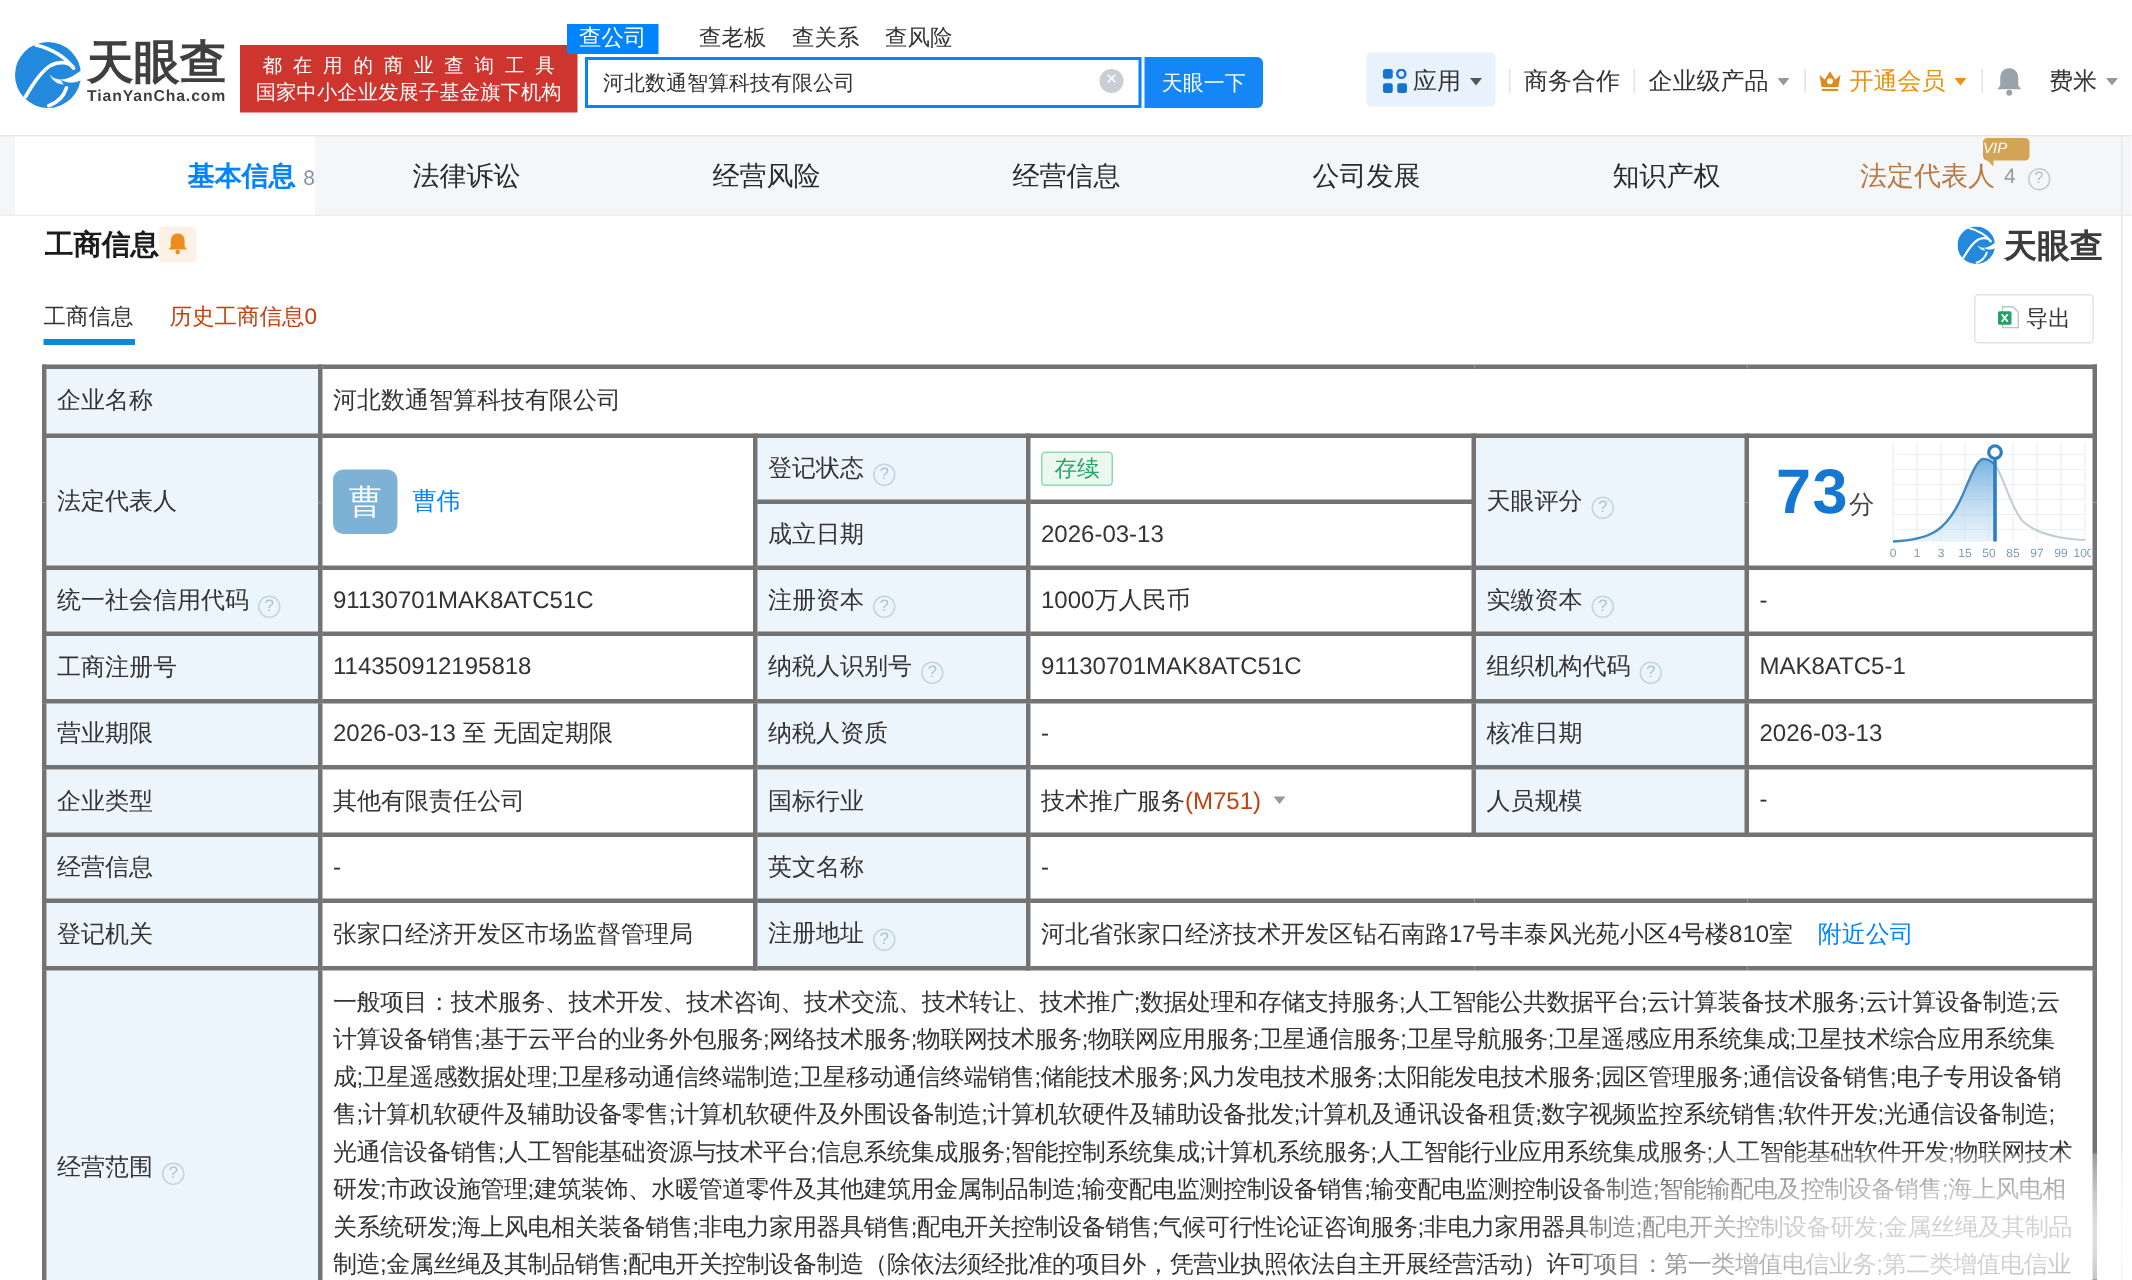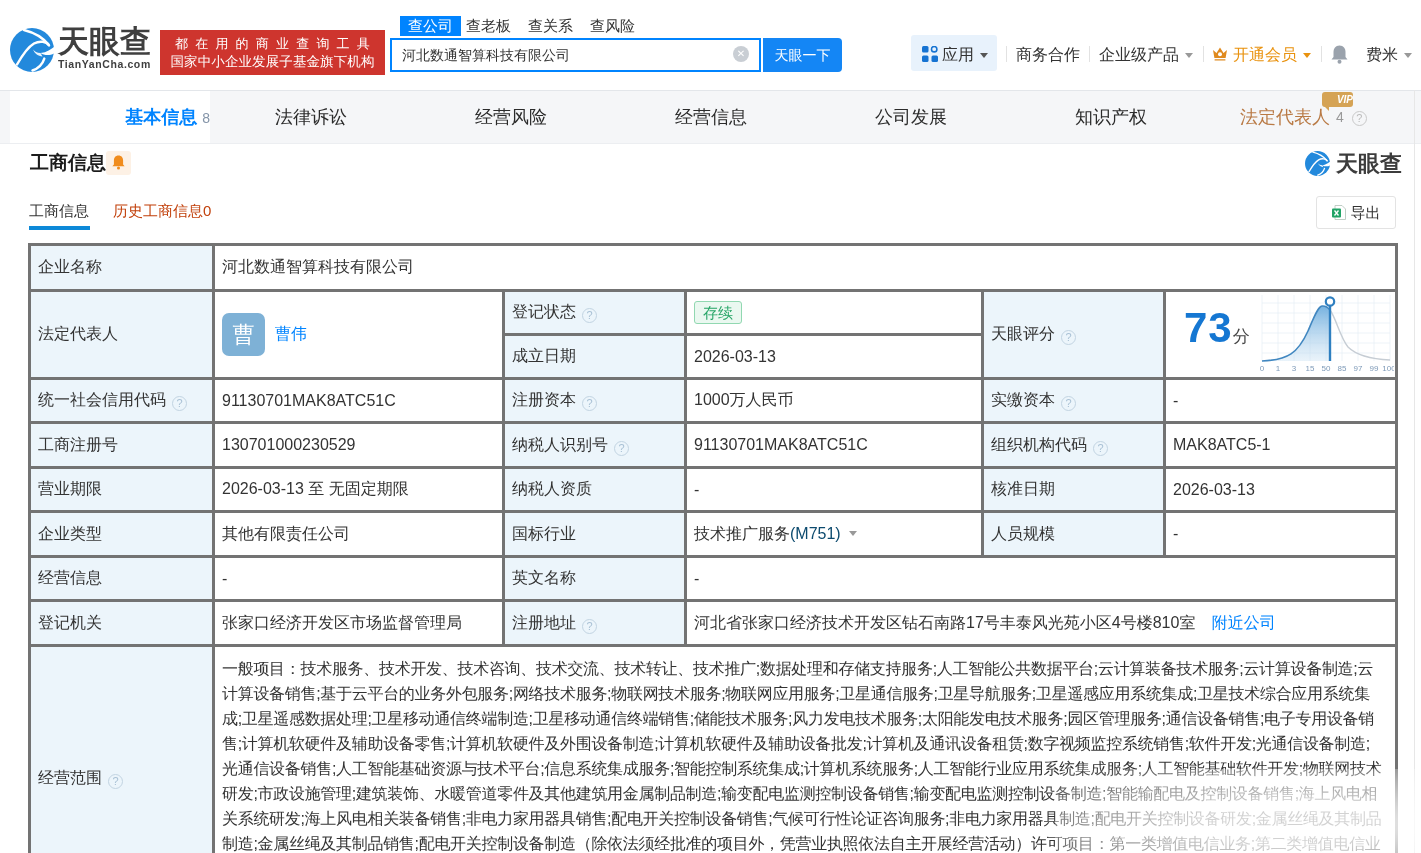--- a/index.html
+++ b/index.html
@@ -20,39 +20,39 @@
 .sep{position:absolute;top:46px;width:1px;height:16px;background:#e2e2e2}
 .caret{display:inline-block;width:0;height:0;border-left:4.5px solid transparent;border-right:4.5px solid transparent;border-top:5.5px solid #555;margin-left:6px;vertical-align:2px}
 .caret.gy{border-top-color:#999}
 .caret.o{border-top-color:#e9920e}
 
 #navbar{position:absolute;left:0;top:90px;width:1421px;height:54px;background:#f5f6f8;border-top:1px solid #e3e6ea;border-bottom:1px solid #eceef1}
 .ntab{position:absolute;top:91px;height:52px;line-height:52px;font-size:18px;color:#2b2b2b;text-align:center;width:200px}
 #ntab0{position:absolute;left:10px;top:91px;width:200px;height:52px;background:#fff;text-align:right;line-height:52px}
 #ntab0 b{color:#0084ff;font-size:18px}
 #ntab0 span{color:#8494a8;font-size:14px;margin-left:5px}
-#vipb{position:absolute;left:1322px;top:92px;width:31px;height:15px;background:#d5a355;border-radius:3px;color:#fff;font-size:10px;font-weight:bold;font-style:italic;text-align:right;line-height:15px}
+#vipb{position:absolute;left:1322px;top:92px;width:31px;height:15px;background:#d5a355;border-radius:3px;color:#fff;font-size:10px;font-weight:normal;font-style:italic;text-align:left;line-height:15px}
 #vipb:after{content:"";position:absolute;left:2px;bottom:-4px;border-left:5px solid transparent;border-right:0 solid transparent;border-top:5px solid #d5a355}
 .qm{display:inline-block;width:15px;height:15px;border:1px solid #c9c9c9;border-radius:50%;color:#bbb;font-size:11px;line-height:13px;text-align:center;font-style:normal;font-weight:normal}
 
 #heading{position:absolute;left:30px;top:150px;font-size:19px;font-weight:bold;color:#1c1c1c}
 #hbell{position:absolute;left:106px;top:151px;width:25px;height:24px;background:#fdf1e5;border-radius:3px;text-align:center}
 #minilogo{position:absolute;left:1305px;top:151px;height:25px;white-space:nowrap}
 #minilogo span{font-size:22px;font-weight:bold;color:#3c3c3c;vertical-align:top;line-height:25px;margin-left:6px}
 #subtabs{position:absolute;left:29px;top:202px;font-size:15px;white-space:nowrap}
 #subtabs .st2{color:#c2410c;margin-left:24px}
 #stunder{position:absolute;left:29px;top:226px;width:61px;height:3.5px;background:#0d89d8}
 #exportbtn{position:absolute;left:1316px;top:196px;width:80px;height:33px;border:1px solid #e3e3e3;border-radius:3px;background:#fff;font-size:15px;color:#333;text-align:center;line-height:31px}
 
 #tbl{position:absolute;left:28px;top:243px;width:1367px;border-collapse:collapse;table-layout:fixed}
 #tbl td{border:3px solid #737373;font-size:16px;color:#333;padding:2px 7px;vertical-align:middle;overflow:hidden}
 #tbl td.lb{background:#ecf5fb}
 .qi{display:inline-block;width:15px;height:15px;border:1px solid #c2d4e2;border-radius:50%;color:#a9c1d5;font-size:11px;line-height:13px;text-align:center;margin-left:6px;vertical-align:-2px}
 a.bl{color:#0084ff;text-decoration:none}
-.gray{color:#0c4a6e}
+.gray{color:#c2410c}
 #avatar{display:inline-block;width:43px;height:43px;background:#7eb1d6;border-radius:7px;color:#fff;font-size:22px;text-align:center;line-height:43px;vertical-align:middle}
 #tag-cx{display:inline-block;border:1px solid #91d8b1;background:#eaf8f0;color:#27a567;border-radius:3px;font-size:15px;height:23px;line-height:21px;padding:0 8px}
 #score{position:absolute;left:1184px;top:304px;width:210px;height:70px}
 #score b{font-size:42px;font-weight:bold;color:#1577d2;letter-spacing:1px}
 #score span{font-size:17px;color:#444}
 #chart{position:absolute;left:1258px;top:293px}
 #scope{white-space:nowrap;line-height:25px;font-size:16px;letter-spacing:-0.3px}
 #vline{position:absolute;left:1414px;top:90px;width:1px;height:763px;background:#e7e7e7}
 #wmark{position:absolute;left:1055px;top:769px;width:366px;height:84px;background:radial-gradient(ellipse at 66% 66%, rgba(255,255,255,0.78) 28%, rgba(255,255,255,0.45) 62%, rgba(255,255,255,0) 98%)}
 </style></head>
@@ -70,21 +70,21 @@
     </defs>
 <use href="#tyc"></use>
 </svg>
 <div id="logotxt">天眼查</div>
 <div id="logosub">TianYanCha.com</div>
 <div id="redbox">
     <div class="l1">都在用的商业查询工具</div>
     <div class="l2">国家中小企业发展子基金旗下机构</div>
   </div>
 <div id="stabs">
-    <span class="stab on" style="left:400px;width:61px;text-align:center">查公司</span>
+    <span class="stab on" style="left:378px;width:61px;text-align:center">查公司</span>
     <span class="stab" style="left:466px">查老板</span>
     <span class="stab" style="left:528px">查关系</span>
     <span class="stab" style="left:590px">查风险</span>
   </div>
 <div id="sinput">河北数通智算科技有限公司</div>
 <div id="sclear">✕</div>
 <div id="sbtn">天眼一下</div>
 <div id="appbox"></div>
 <svg style="position:absolute;left:922px;top:46px" width="16" height="16" viewBox="0 0 16 16">
     <rect x="0" y="0" width="6.5" height="6.5" rx="1.5" fill="#1673d2"></rect>
@@ -166,21 +166,21 @@
 <tr style="height:44px">
         <td class="lb">统一社会信用代码<span class="qi">?</span></td>
         <td>91130701MAK8ATC51C</td>
         <td class="lb">注册资本<span class="qi">?</span></td>
         <td>1000万人民币</td>
         <td class="lb">实缴资本<span class="qi">?</span></td>
         <td>-</td>
       </tr>
 <tr style="height:45px">
         <td class="lb">工商注册号</td>
-        <td>130701000230529</td>
+        <td>114350912195818</td>
         <td class="lb">纳税人识别号<span class="qi">?</span></td>
         <td>91130701MAK8ATC51C</td>
         <td class="lb">组织机构代码<span class="qi">?</span></td>
         <td>MAK8ATC5-1</td>
       </tr>
 <tr style="height:44px">
         <td class="lb">营业期限</td>
         <td>2026-03-13 至 无固定期限</td>
         <td class="lb">纳税人资质</td>
         <td>-</td>

